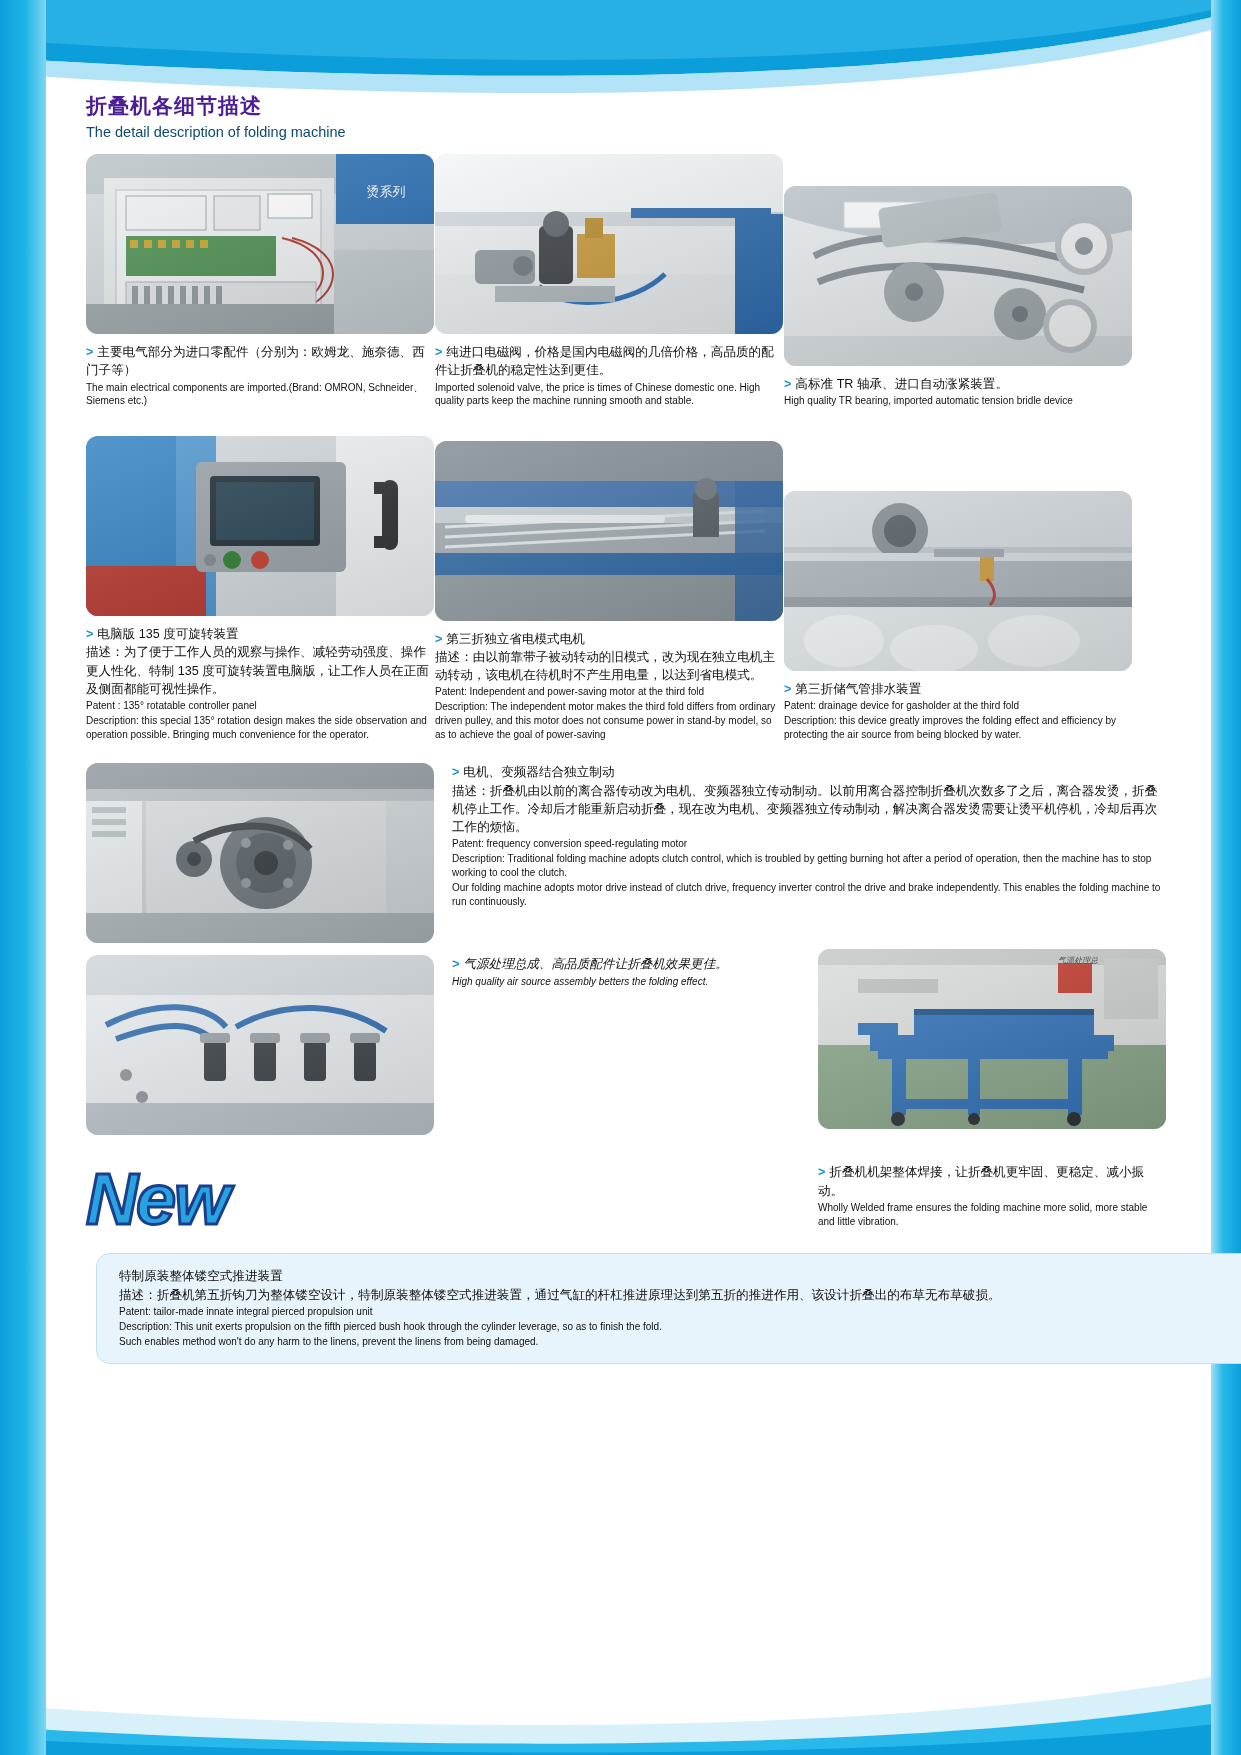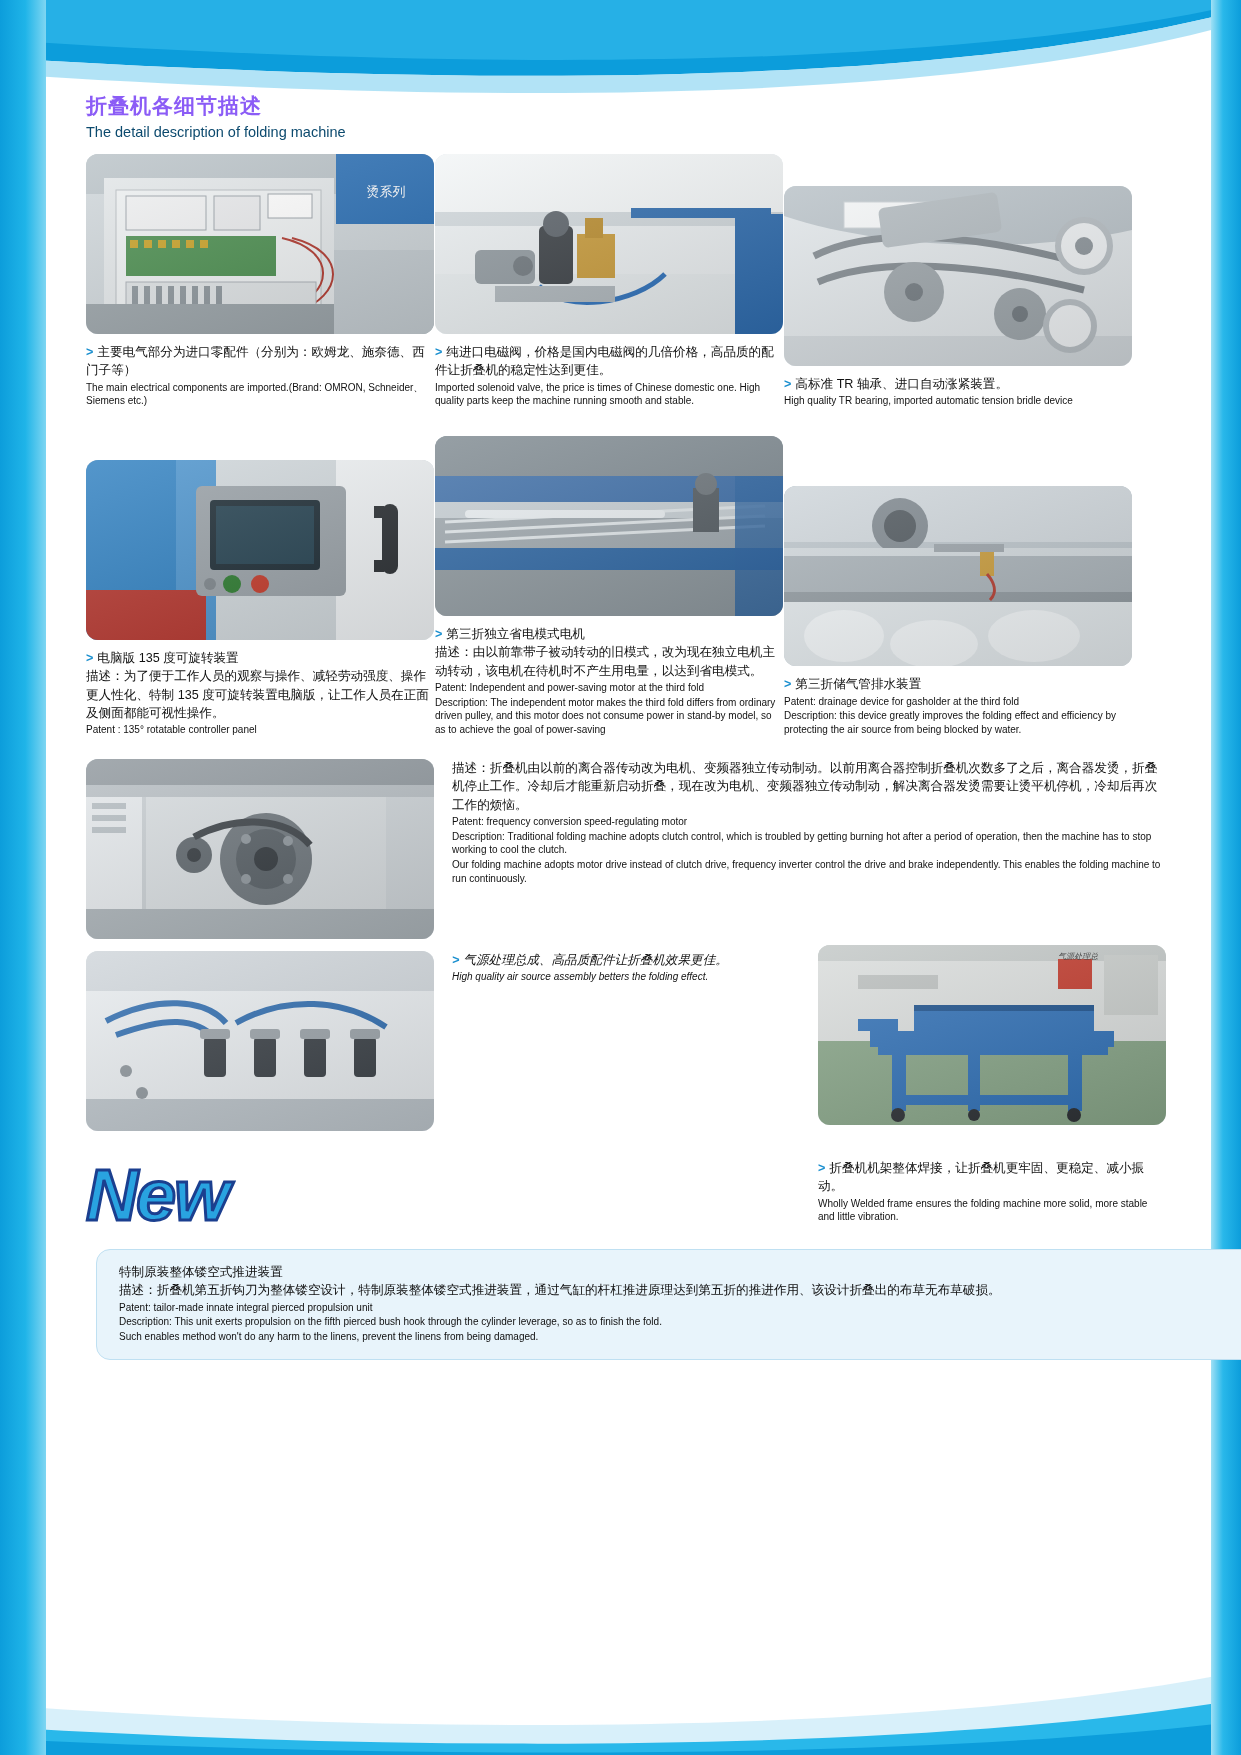--- a/index.html
+++ b/index.html
@@ -30,21 +30,21 @@
   }
   .bottom-swoosh {
     position:absolute; left:0; bottom:0; width:1241px; height:120px;
     overflow:hidden;
   }
   .content {
     position:absolute; left:46px; top:76px; right:30px; bottom:70px;
   }
   
   .title-cn {
-    color:#8b5cf6; font-size:21px; font-weight:bold; letter-spacing:1px;
+    color:#4c1d95; font-size:21px; font-weight:bold; letter-spacing:1px;
     margin:16px 0 4px 40px;
   }
   .title-en {
     color:#0c4a6e; font-size:14.5px; margin:0 0 14px 40px;
   }
   
   .grid {
     margin-left:40px; width:1080px;
   }
   .row { display:flex; gap:1px;align-items:flex-end; }
@@ -248,20 +248,21 @@
               <rect x="296" y="44" width="16" height="70" rx="8" fill="#2b2f33"></rect>
               <rect x="288" y="46" width="10" height="12" fill="#2b2f33"></rect>
               <rect x="288" y="100" width="10" height="12" fill="#2b2f33"></rect>
             </svg>
             <div class="sheen"></div>
           </div>
           <div class="cap">
             <div class="cap-cn"><span class="arrow">&gt;</span><span>电脑版 135 度可旋转装置</span></div>
             <div class="cap-cn">描述：为了便于工作人员的观察与操作、减轻劳动强度、操作更人性化、特制 135 度可旋转装置电脑版，让工作人员在正面及侧面都能可视性操作。</div>
             <div class="cap-en">Patent : 135° rotatable controller panel</div>
+            <div class="cap-en">Description: this special 135° rotation design makes the side observation and operation possible. Bringing much convenience for the operator.</div>
           </div>
         </div>
 
         <div class="col">
           <div class="photo">
             <svg class="ph" viewBox="0 0 348 180" preserveAspectRatio="none" xmlns="http://www.w3.org/2000/svg">
               <rect width="348" height="180" fill="#9fa8ae"></rect>
               <rect x="0" y="0" width="348" height="40" fill="#7f8a91"></rect>
               <rect x="0" y="40" width="348" height="26" fill="#3f6fa8"></rect>
               <rect x="0" y="66" width="348" height="16" fill="#c6ced3"></rect>
@@ -345,20 +346,21 @@
                 <rect x="6" y="44" width="34" height="6"></rect>
                   <rect x="6" y="56" width="34" height="6"></rect>
                 <rect x="6" y="68" width="34" height="6"></rect>
               </g>
               <rect x="300" y="38" width="48" height="112" fill="#cdd3d7"></rect>
             </svg>
             <div class="sheen"></div>
           </div>
         </div>
         <div class="textwide">
+          <div class="cap-cn"><span class="arrow">&gt;</span><span>电机、变频器结合独立制动</span></div>
           <div class="cap-cn">描述：折叠机由以前的离合器传动改为电机、变频器独立传动制动。以前用离合器控制折叠机次数多了之后，离合器发烫，折叠机停止工作。冷却后才能重新启动折叠，现在改为电机、变频器独立传动制动，解决离合器发烫需要让烫平机停机，冷却后再次工作的烦恼。</div>
           <div class="cap-en">Patent: frequency conversion speed-regulating motor</div>
           <div class="cap-en">Description: Traditional folding machine adopts clutch control, which is troubled by getting burning hot after a period of operation, then the machine has to stop working to cool the clutch.</div>
           <div class="cap-en">Our folding machine adopts motor drive instead of clutch drive, frequency inverter control the drive and brake independently. This enables the folding machine to run continuously.</div>
         </div>
       </div>
 
       <div class="rowwide" style="margin-top:12px;font-style:italic;">
         <div class="col">
           <div class="photo">

